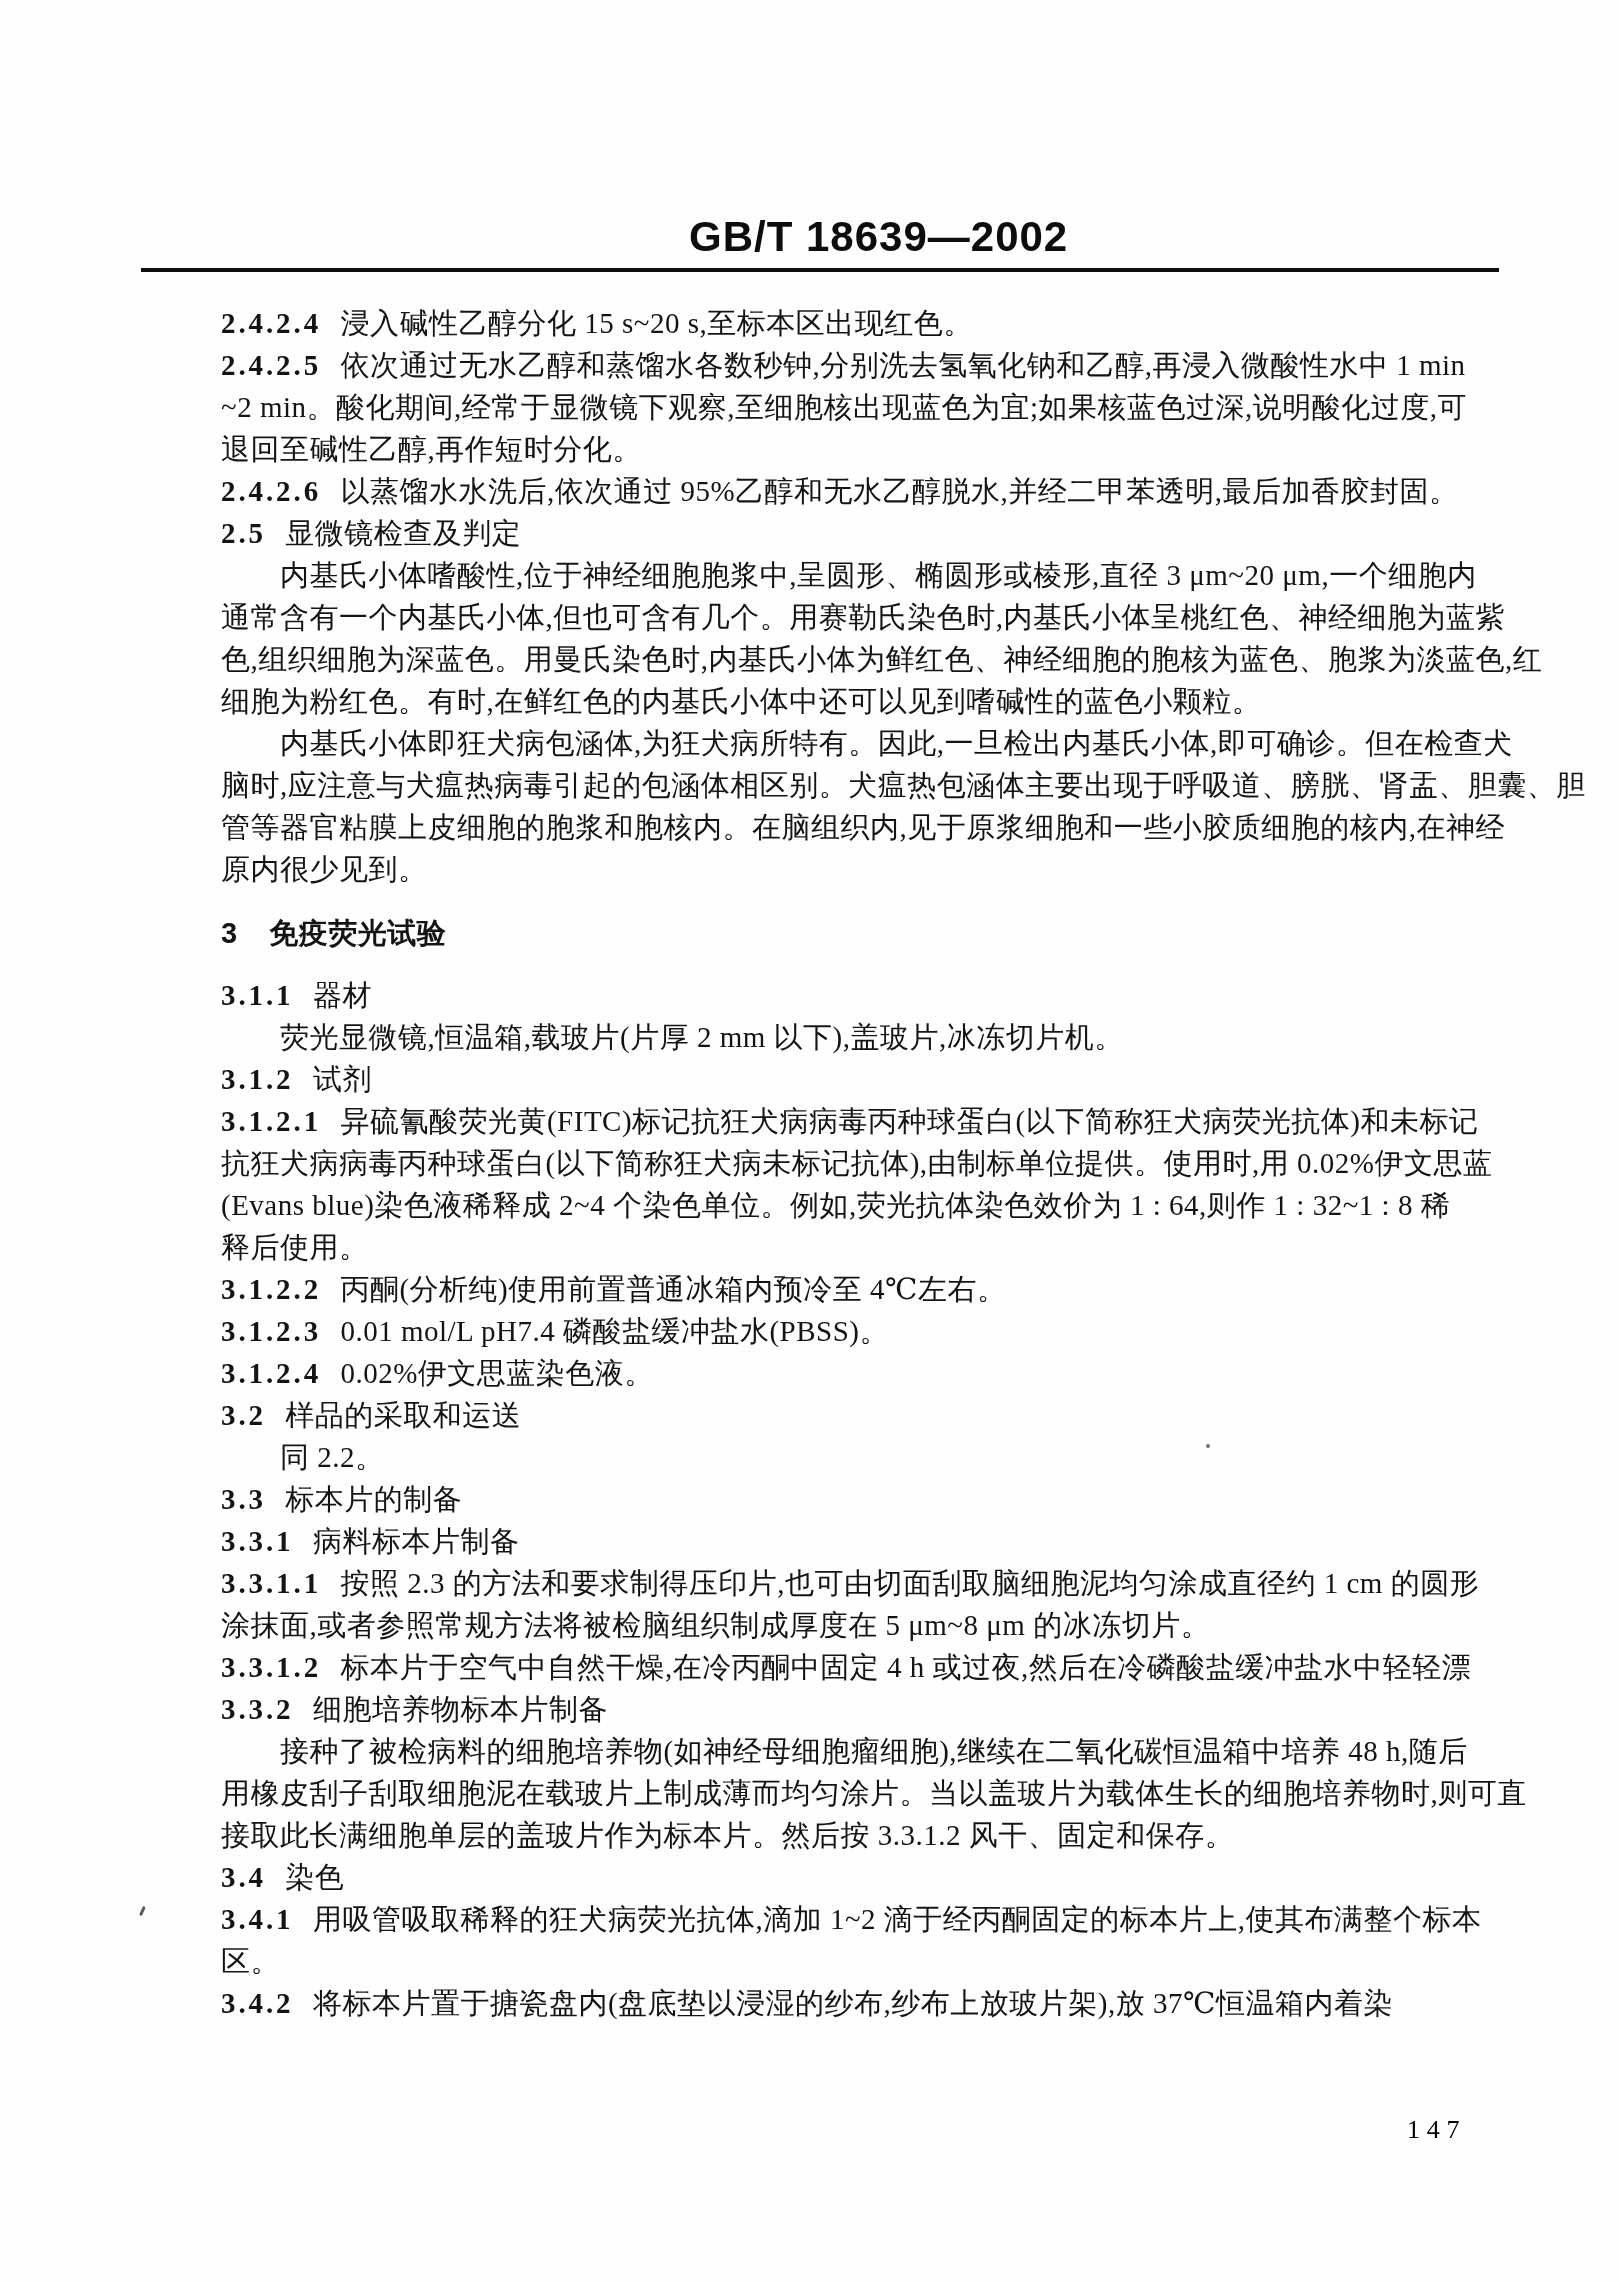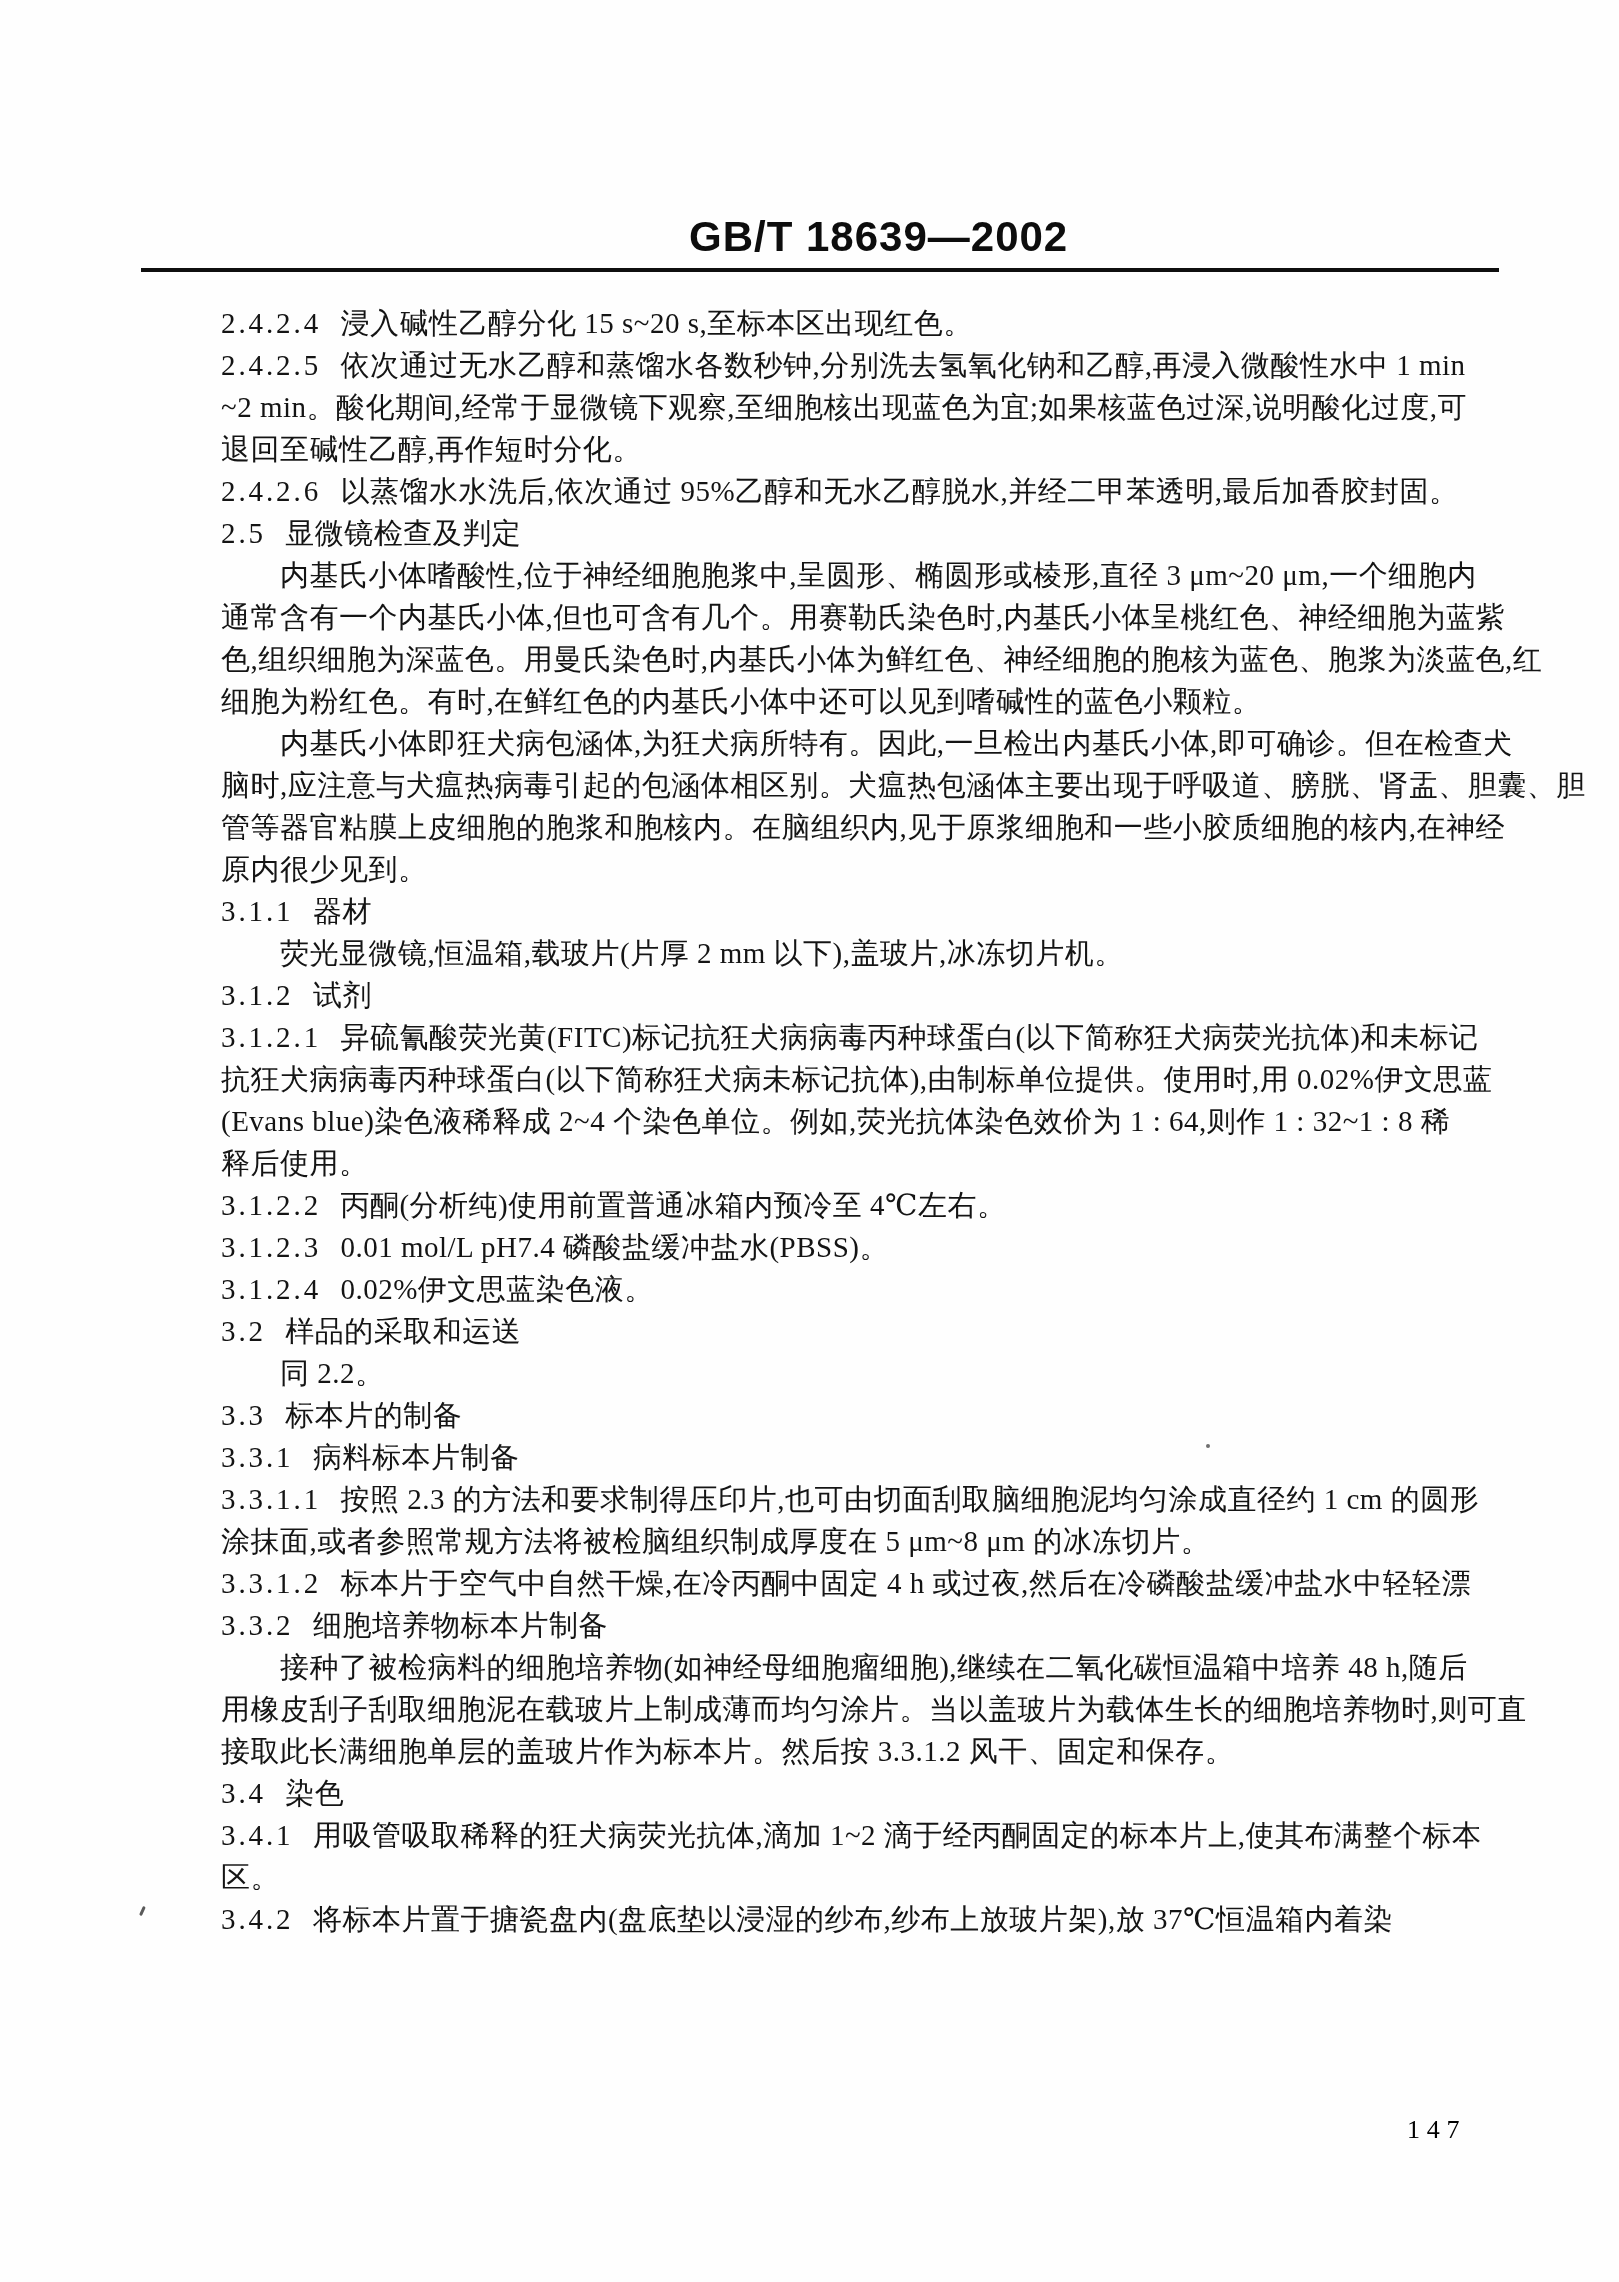--- a/index.html
+++ b/index.html
@@ -23,21 +23,21 @@
   }
   .doc-body{
     position:absolute;left:221px;top:302px;width:1271px;
     font-size:29px;
   }
   .line{
     min-height:42px;line-height:42px;
     white-space:nowrap;letter-spacing:0.5px;
   }
   .num{
-    font-weight:400;margin-right:19.4px;letter-spacing:2.9px;
+    font-weight:700;margin-right:19.4px;letter-spacing:2.9px;
   }
   .num:empty{display:none;}
   .ind{padding-left:59px;}
   .h1{
     font-weight:700;
     font-family:"Liberation Sans","DejaVu Sans",sans-serif;
     margin-top:22px;margin-bottom:20.4px;
   }
   .h1 .num{margin-right:32px;letter-spacing:0;}
   .page-no{
@@ -115,20 +115,23 @@
       </div>
 
       <div class="line">
         <span>管等器官粘膜上皮细胞的胞浆和胞核内。在脑组织内,见于原浆细胞和一些小胶质细胞的核内,在神经</span>
       </div>
 
       <div class="line">
         <span>原内很少见到。</span>
       </div>
 
+      <div class="line h1">
+        <span class="num">3</span><span>免疫荧光试验</span>
+      </div>
 
 
       <div class="line">
         <span class="num">3.1.1</span><span>器材</span>
       </div>
 
       <div class="line ind">
         <span>荧光显微镜,恒温箱,载玻片(片厚 2 mm 以下),盖玻片,冰冻切片机。</span>
       </div>
 

